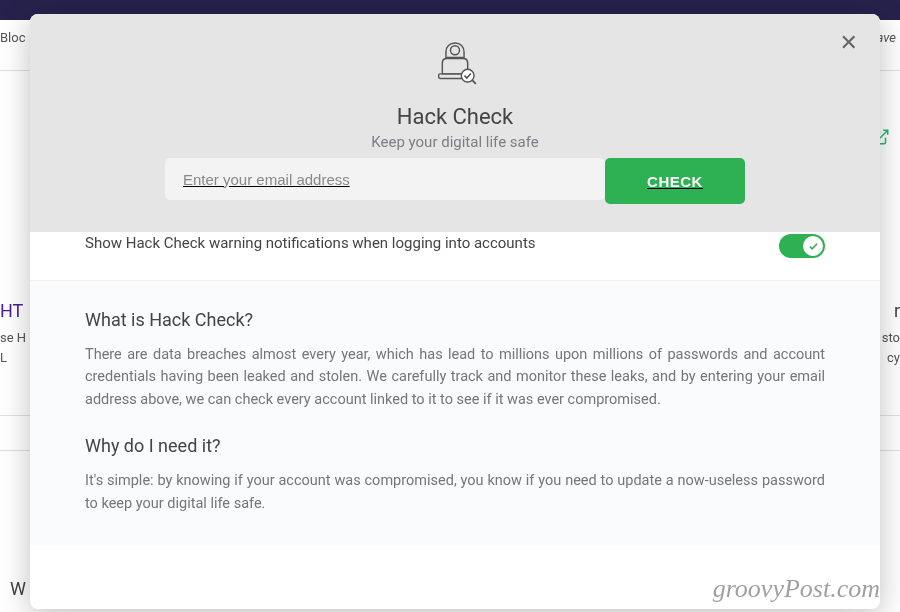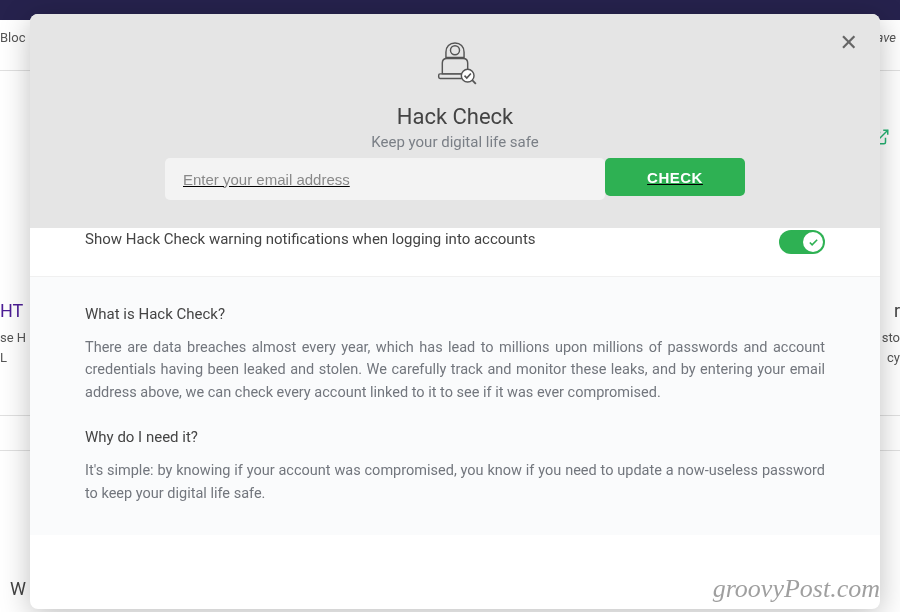--- a/index.html
+++ b/index.html
@@ -90,21 +90,21 @@
       border: none;
       border-radius: 5px;
       padding: 0 18px;
       font-size: 15px;
       color: #555;
       outline: none;
     }
     .email-input::placeholder { color: #888; }
     .check-btn {
       width: 140px;
-      height: 38px;
+      height: 46px;
       background: #2eb153;
       color: #fff;
       border: none;
       border-radius: 5px;
       font-size: 15px;
       font-weight: 700;
       letter-spacing: 0.5px;
       cursor: pointer;
     }
     .toggle-row {
@@ -140,21 +140,21 @@
       justify-content: center;
       color: #2eb153;
       font-size: 11px;
     }
     .info-section {
       background: #fafbfc;
       padding: 28px 55px 30px 55px;
       border-top: 1px solid #f0f0f0;
     }
     .info-question {
-      font-size: 15px;
+      font-size: 18px;
       color: #444;
       font-weight: 400;
       margin-bottom: 14px;
     }
     .info-answer {
       font-size: 14.5px;
       color: #72767d;
       line-height: 1.55;
       text-align: justify;
       margin-bottom: 24px;

